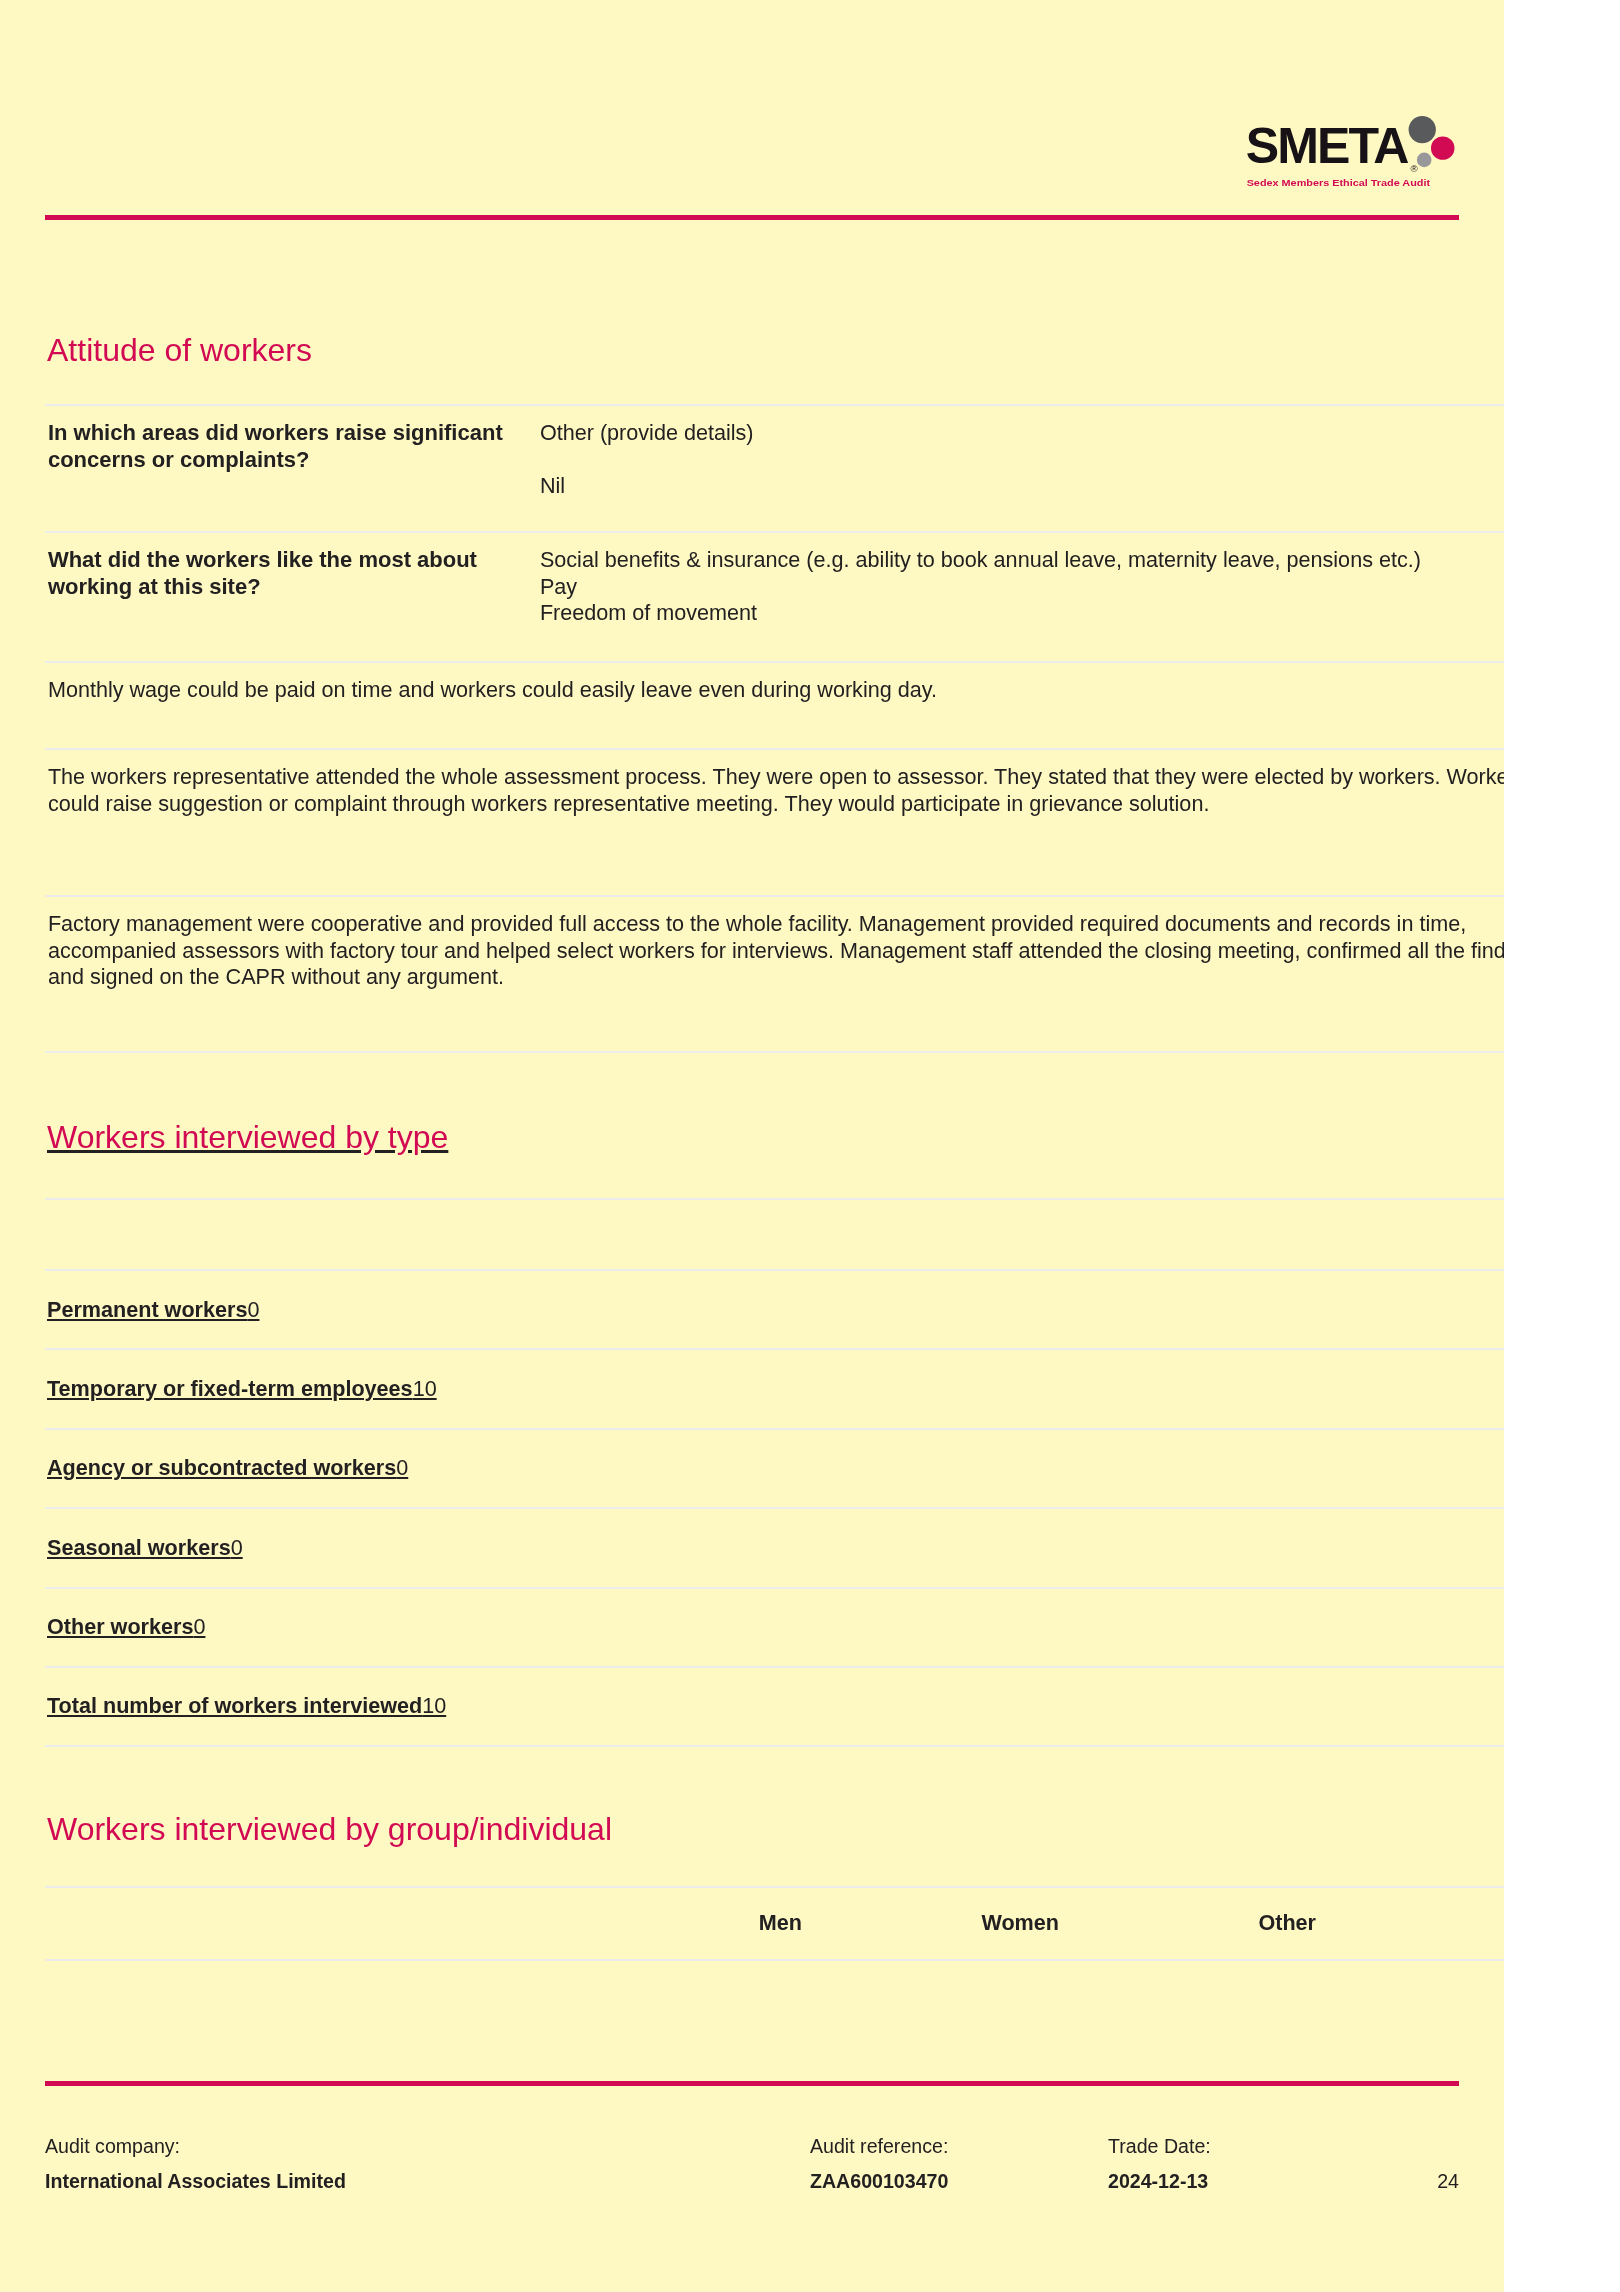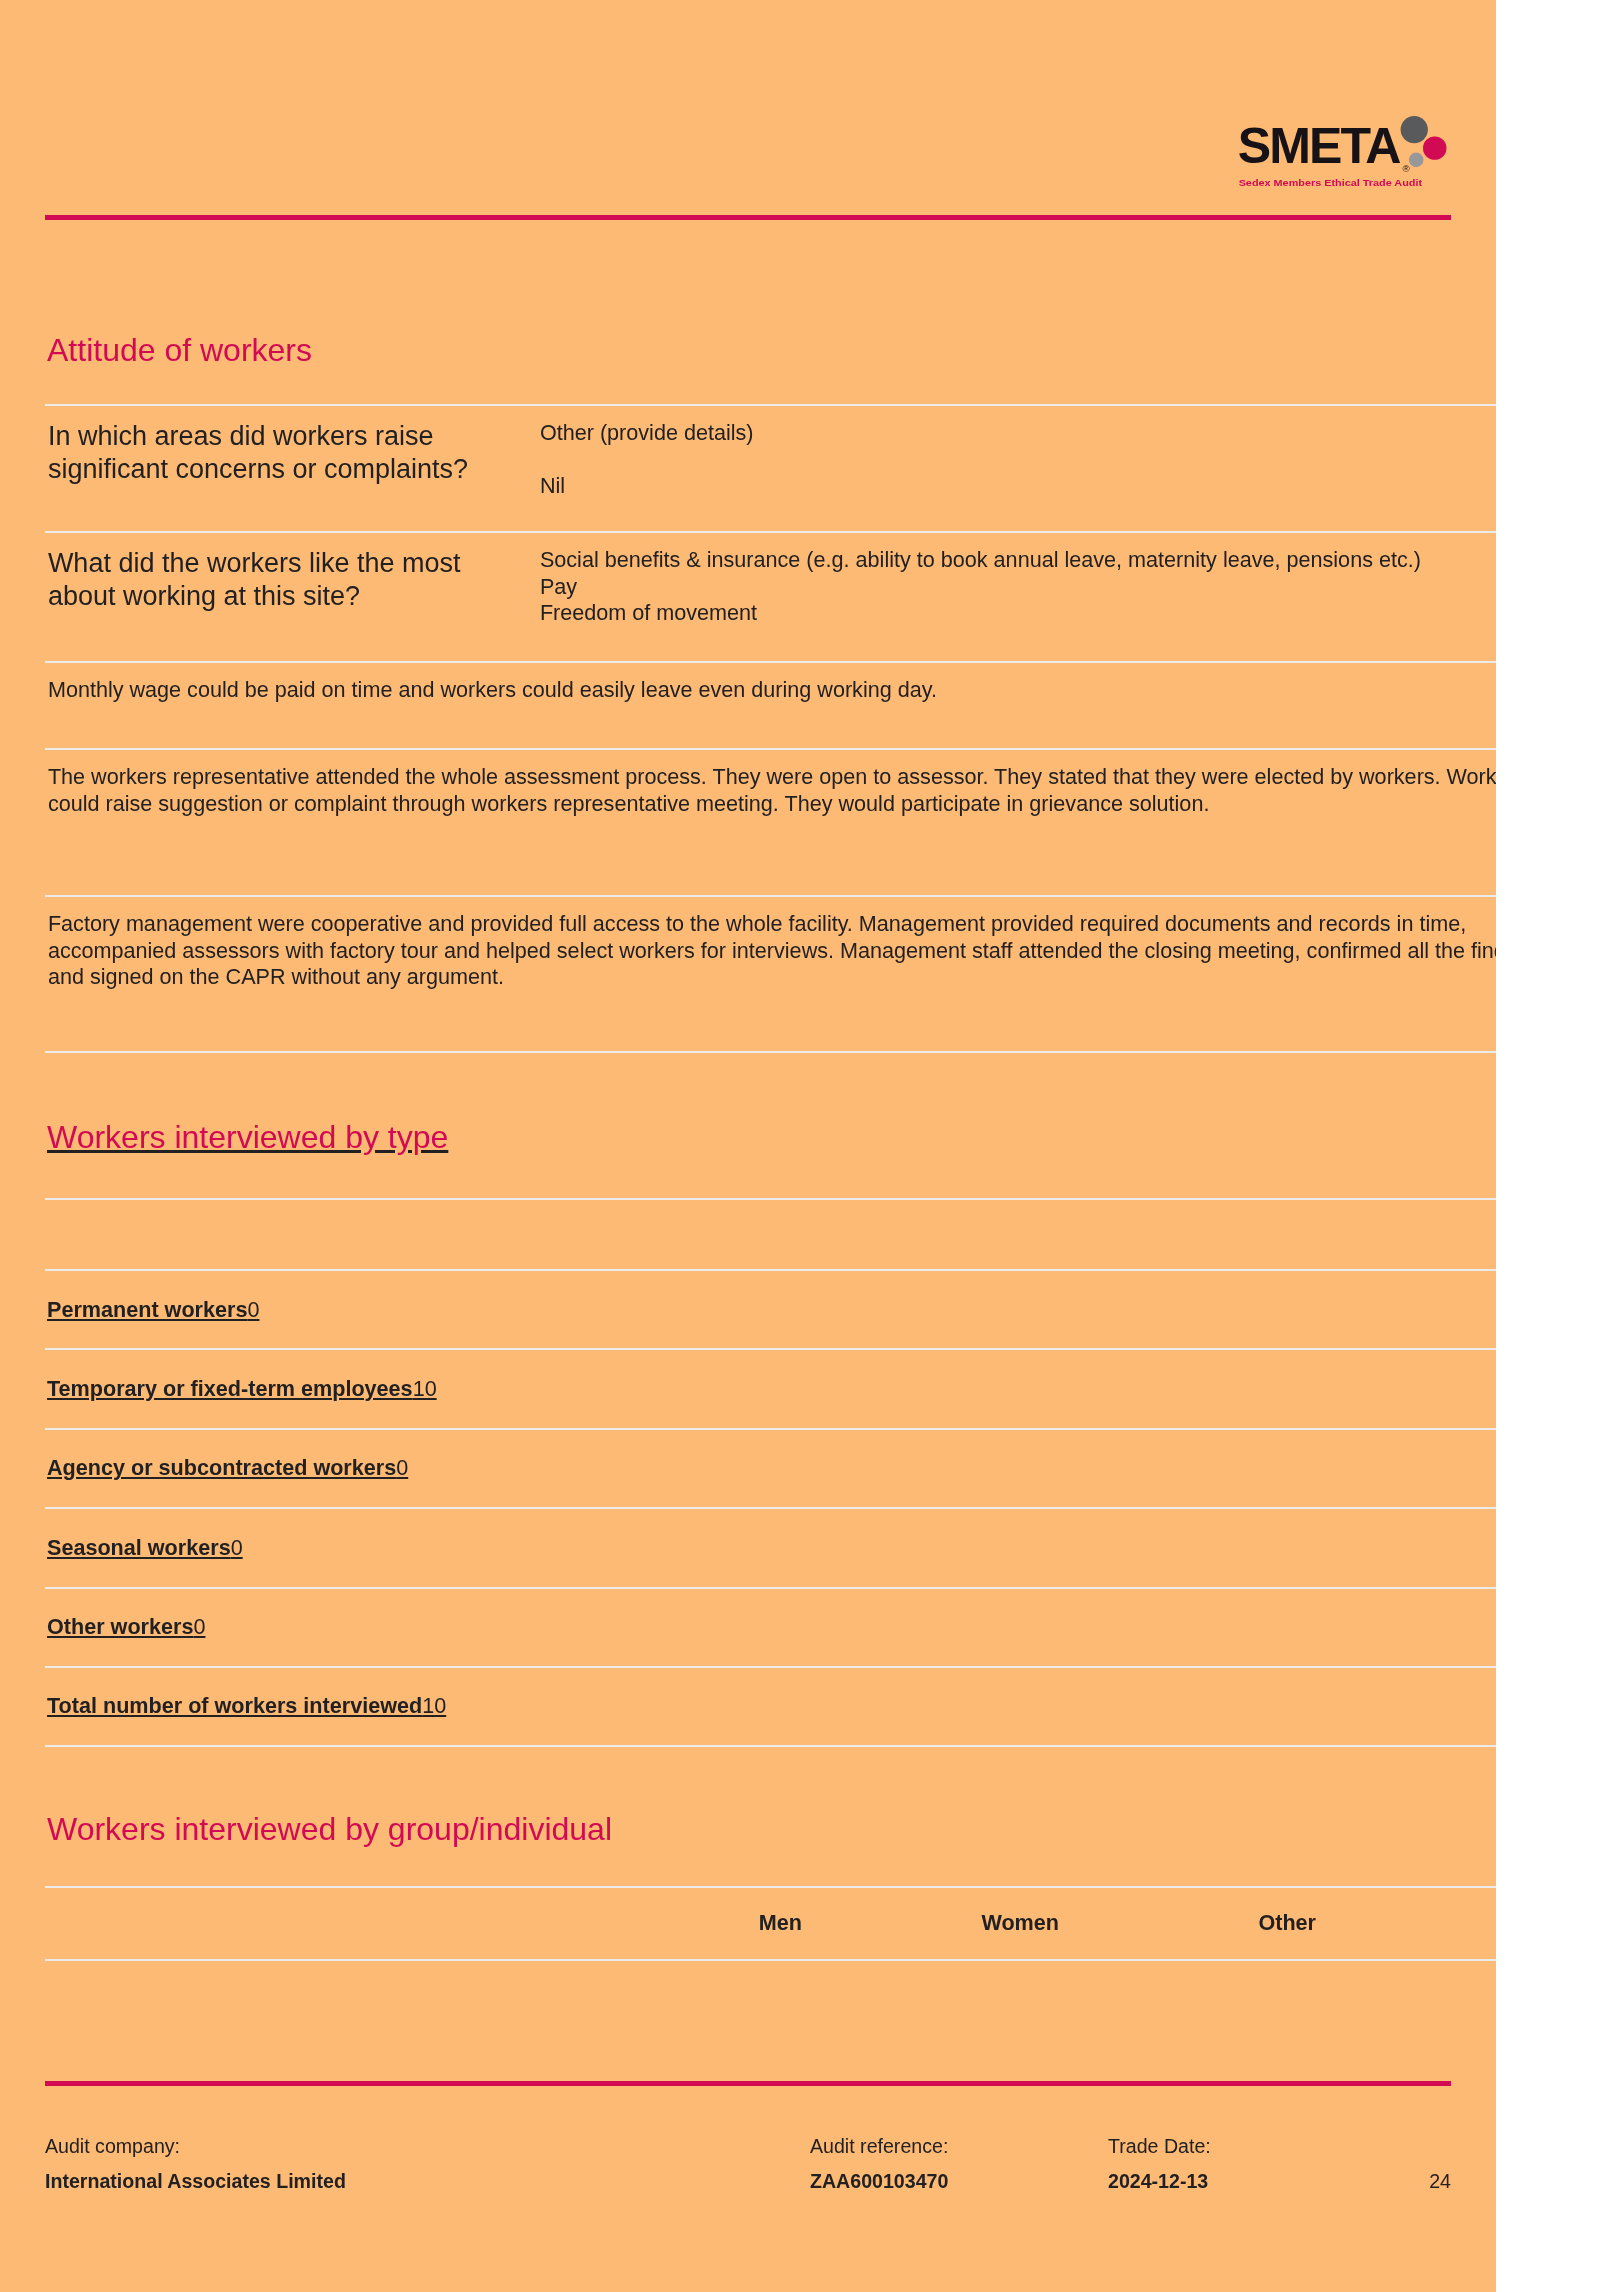--- a/index.html
+++ b/index.html
@@ -1,22 +1,23 @@
 <!DOCTYPE html>
 <html><head>
 <meta charset="utf-8">
 <style>
   html, body { margin:0; padding:0; background:#ffffff; }
   .page {
     position:relative;
     width:1496px; height:2293px;
-    background:#fdba74;
+    background:#fef9c3;
     font-family:"Liberation Sans", "DejaVu Sans", sans-serif;
     color:#232021;
     overflow:hidden;
+    padding-left:8px;
   }
 
   
   .logo { position:absolute; top:114px; right:45px; }
   .logo-word { font-family:"Liberation Sans", sans-serif; font-weight:800; font-size:52px; fill:#171215; letter-spacing:-2px; }
   .logo-reg { font-family:"Liberation Sans", sans-serif; font-size:10px; fill:#171215; }
   .logo-tagline { font-family:"Liberation Sans", sans-serif; font-weight:700; font-size:10px; fill:#d20a53; }
 
   .rule { position:absolute; left:45px; right:45px; height:4.9px; background:#d20a53; }
   .top-rule { top:215px; }
@@ -31,21 +32,21 @@
   .section-title {
     margin:0 0 0 2px;
     font-size:32px; font-weight:400; line-height:1.3;
     color:#d20a53;
   }
 
   
   .qa-table { margin-top:32px; border-bottom:2px solid #ececec; }
   .qa-row { display:flex; border-top:2px solid #ececec; padding:14.7px 7.8px 21.6px 2.9px; box-sizing:border-box; }
   .qa-q { flex:none; width:492px; padding-right:31px; box-sizing:border-box;
-          font-size:27px; font-weight:400; line-height:1.22; }
+          font-size:22px; font-weight:700; line-height:1.22; }
   .qa-a { flex:1; font-size:21.6px; line-height:1.22; white-space:pre-line; }
 
   
   .t-table { margin-top:39px; border-bottom:2px solid #ececec; font-size:21.6px; }
   .t-head { display:flex; justify-content:flex-end; border-top:2px solid #ececec;
             padding:21.6px 2px; font-weight:700; line-height:1.22; }
   .t-row { display:flex; justify-content:flex-start; border-top:2px solid #ececec;
            padding:25.5px 2px; line-height:1.22; }
   .t-label { font-weight:700; }
   .t-total { text-align:right; }

